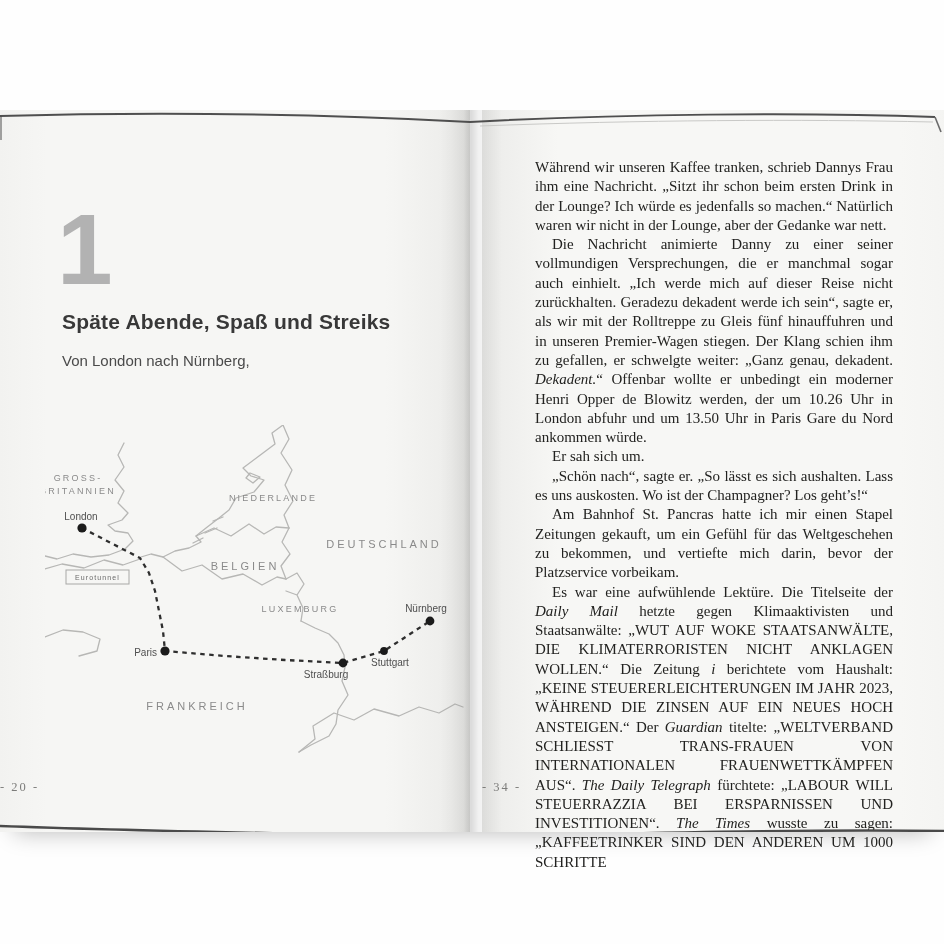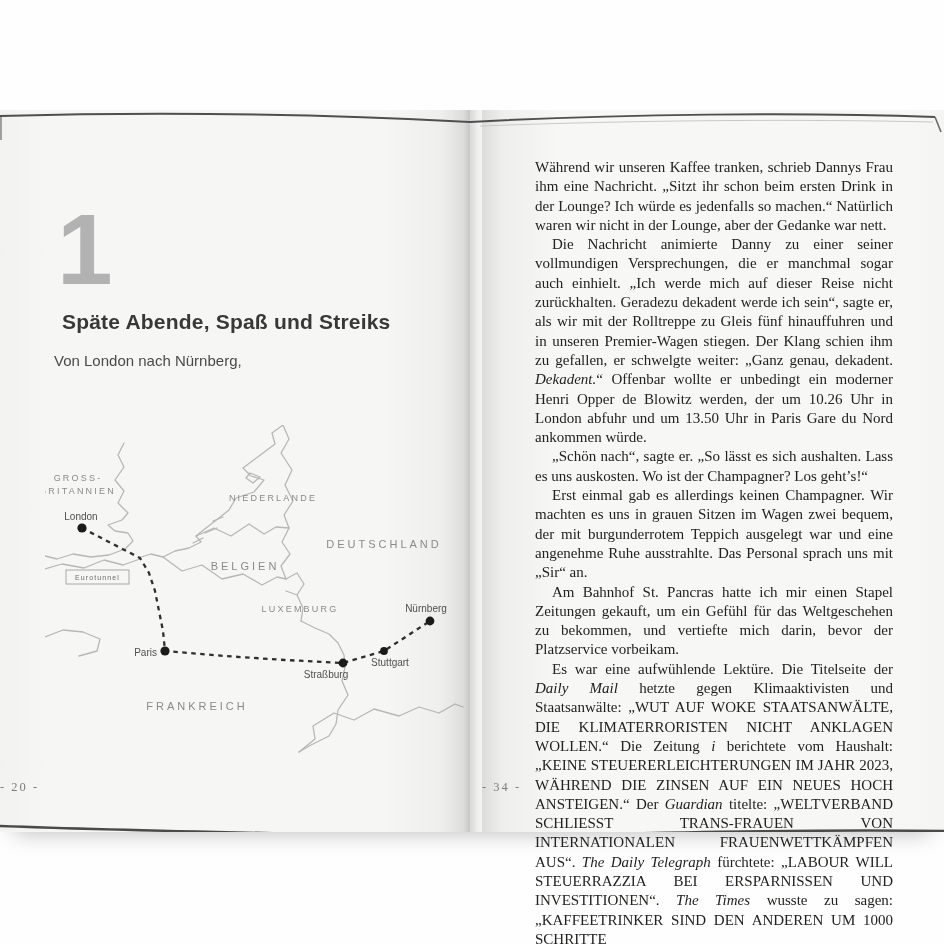--- a/index.html
+++ b/index.html
@@ -34,21 +34,21 @@
   .chapter-number{
     position:absolute;left:57px;top:93px;
     font-size:100px;line-height:92px;font-weight:700;
     color:#b2b2b2;letter-spacing:-2px;
   }
   .chapter-title{
     position:absolute;left:62px;top:200px;margin:0;
     font-size:21px;font-weight:700;color:#383838;letter-spacing:.2px;
   }
   .chapter-subtitle{
-    position:absolute;left:54px;top:239px;
+    position:absolute;left:62px;top:239px;
     font-size:15px;line-height:23px;color:#4a4a4a;
   }
   .map-svg{position:absolute;left:45px;top:315px;}
   .map-coast{fill:none;stroke:#b7b7b5;stroke-width:1.3;stroke-linejoin:round;stroke-linecap:round;}
   .map-route{fill:none;stroke:#2e2e2e;stroke-width:2.3;stroke-dasharray:4.5 4.5;stroke-linejoin:round;}
   .map-dot{fill:#1b1b1b;}
   .city-label{font-family:"Liberation Sans",sans-serif;font-size:10px;fill:#4f4f4f;}
   .country-label{font-family:"Liberation Sans",sans-serif;font-size:11px;fill:#8a8a8a;letter-spacing:3px;font-weight:400;}
   .country-label.small{font-size:9px;letter-spacing:2.2px;}
   .tunnel-box{fill:none;stroke:#a8a8a6;stroke-width:1;}
@@ -127,22 +127,22 @@
       <text class="tunnel-label" x="52.5" y="154.5" text-anchor="middle">Eurotunnel</text>
     </svg>
 
     <div class="page-number">- 20 -</div>
   </div>
 
   <div class="page page-right">
     <div class="body-text">
         <p><span>Während wir unseren Kaffee tranken, schrieb Dannys Frau ihm eine Nachricht. „Sitzt ihr schon beim ersten Drink in der Lounge? Ich würde es jedenfalls so machen.“ Natürlich waren wir nicht in der Lounge, aber der Gedanke war nett.</span></p>
         <p class="indent"><span>Die Nachricht animierte Danny zu einer seiner vollmundigen Versprechungen, die er manchmal sogar auch einhielt. „Ich werde mich auf dieser Reise nicht zurückhalten. Geradezu dekadent werde ich sein“, sagte er, als wir mit der Rolltreppe zu Gleis fünf hinauffuhren und in unseren Premier-Wagen stiegen. Der Klang schien ihm zu gefallen, er schwelgte weiter: „Ganz genau, dekadent. </span><span class="it">Dekadent.</span><span>“ Offenbar wollte er unbedingt ein moderner Henri Opper de Blowitz werden, der um 10.26 Uhr in London abfuhr und um 13.50 Uhr in Paris Gare du Nord ankommen würde.</span></p>
+        <p class="indent"><span>Er sah sich um.</span></p>
         <p class="indent"><span>„Schön nach“, sagte er. „So lässt es sich aushalten. Lass es uns auskosten. Wo ist der Champagner? Los geht’s!“</span></p>
-        <p class="indent"><span>Erst einmal gab es allerdings keinen Champagner. Wir machten es uns in grauen Sitzen im Wagen zwei bequem, der mit burgunderrotem Teppich ausgelegt war und eine angenehme Ruhe ausstrahlte. Das Personal sprach uns mit „Sir“ an.</span></p>
         <p class="indent"><span>Am Bahnhof St. Pancras hatte ich mir einen Stapel Zeitungen gekauft, um ein Gefühl für das Weltgeschehen zu bekommen, und vertiefte mich darin, bevor der Platzservice vorbeikam.</span></p>
         <p class="indent"><span>Es war eine aufwühlende Lektüre. Die Titelseite der </span><span class="it">Daily Mail</span><span> hetzte gegen Klimaaktivisten und Staatsanwälte: „WUT AUF WOKE STAATSANWÄLTE, DIE KLIMATERRORISTEN NICHT ANKLAGEN WOLLEN.“ Die Zeitung </span><span class="it">i</span><span> berichtete vom Haushalt: „KEINE STEUERERLEICHTERUNGEN IM JAHR 2023, WÄHREND DIE ZINSEN AUF EIN NEUES HOCH ANSTEIGEN.“ Der </span><span class="it">Guardian</span><span> titelte: „WELTVERBAND SCHLIESST TRANS-FRAUEN VON INTERNATIONALEN FRAUENWETTKÄMPFEN AUS“. </span><span class="it">The Daily Telegraph</span><span> fürchtete: „LABOUR WILL STEUERRAZZIA BEI ERSPARNISSEN UND INVESTITIONEN“. </span><span class="it">The Times</span><span> wusste zu sagen: „KAFFEETRINKER SIND DEN ANDEREN UM 1000 SCHRITTE</span></p>
       </div>
     <div class="page-number">- 34 -</div>
   </div>
 
   <div class="gutter"></div>
 
   <svg class="edges" width="944" height="722" viewBox="0 0 944 722">
     <path d="M0,6 C150,2 320,4 470,12 C620,4 800,2 935,7" fill="none" stroke="#4f4f4f" stroke-width="2"></path>

